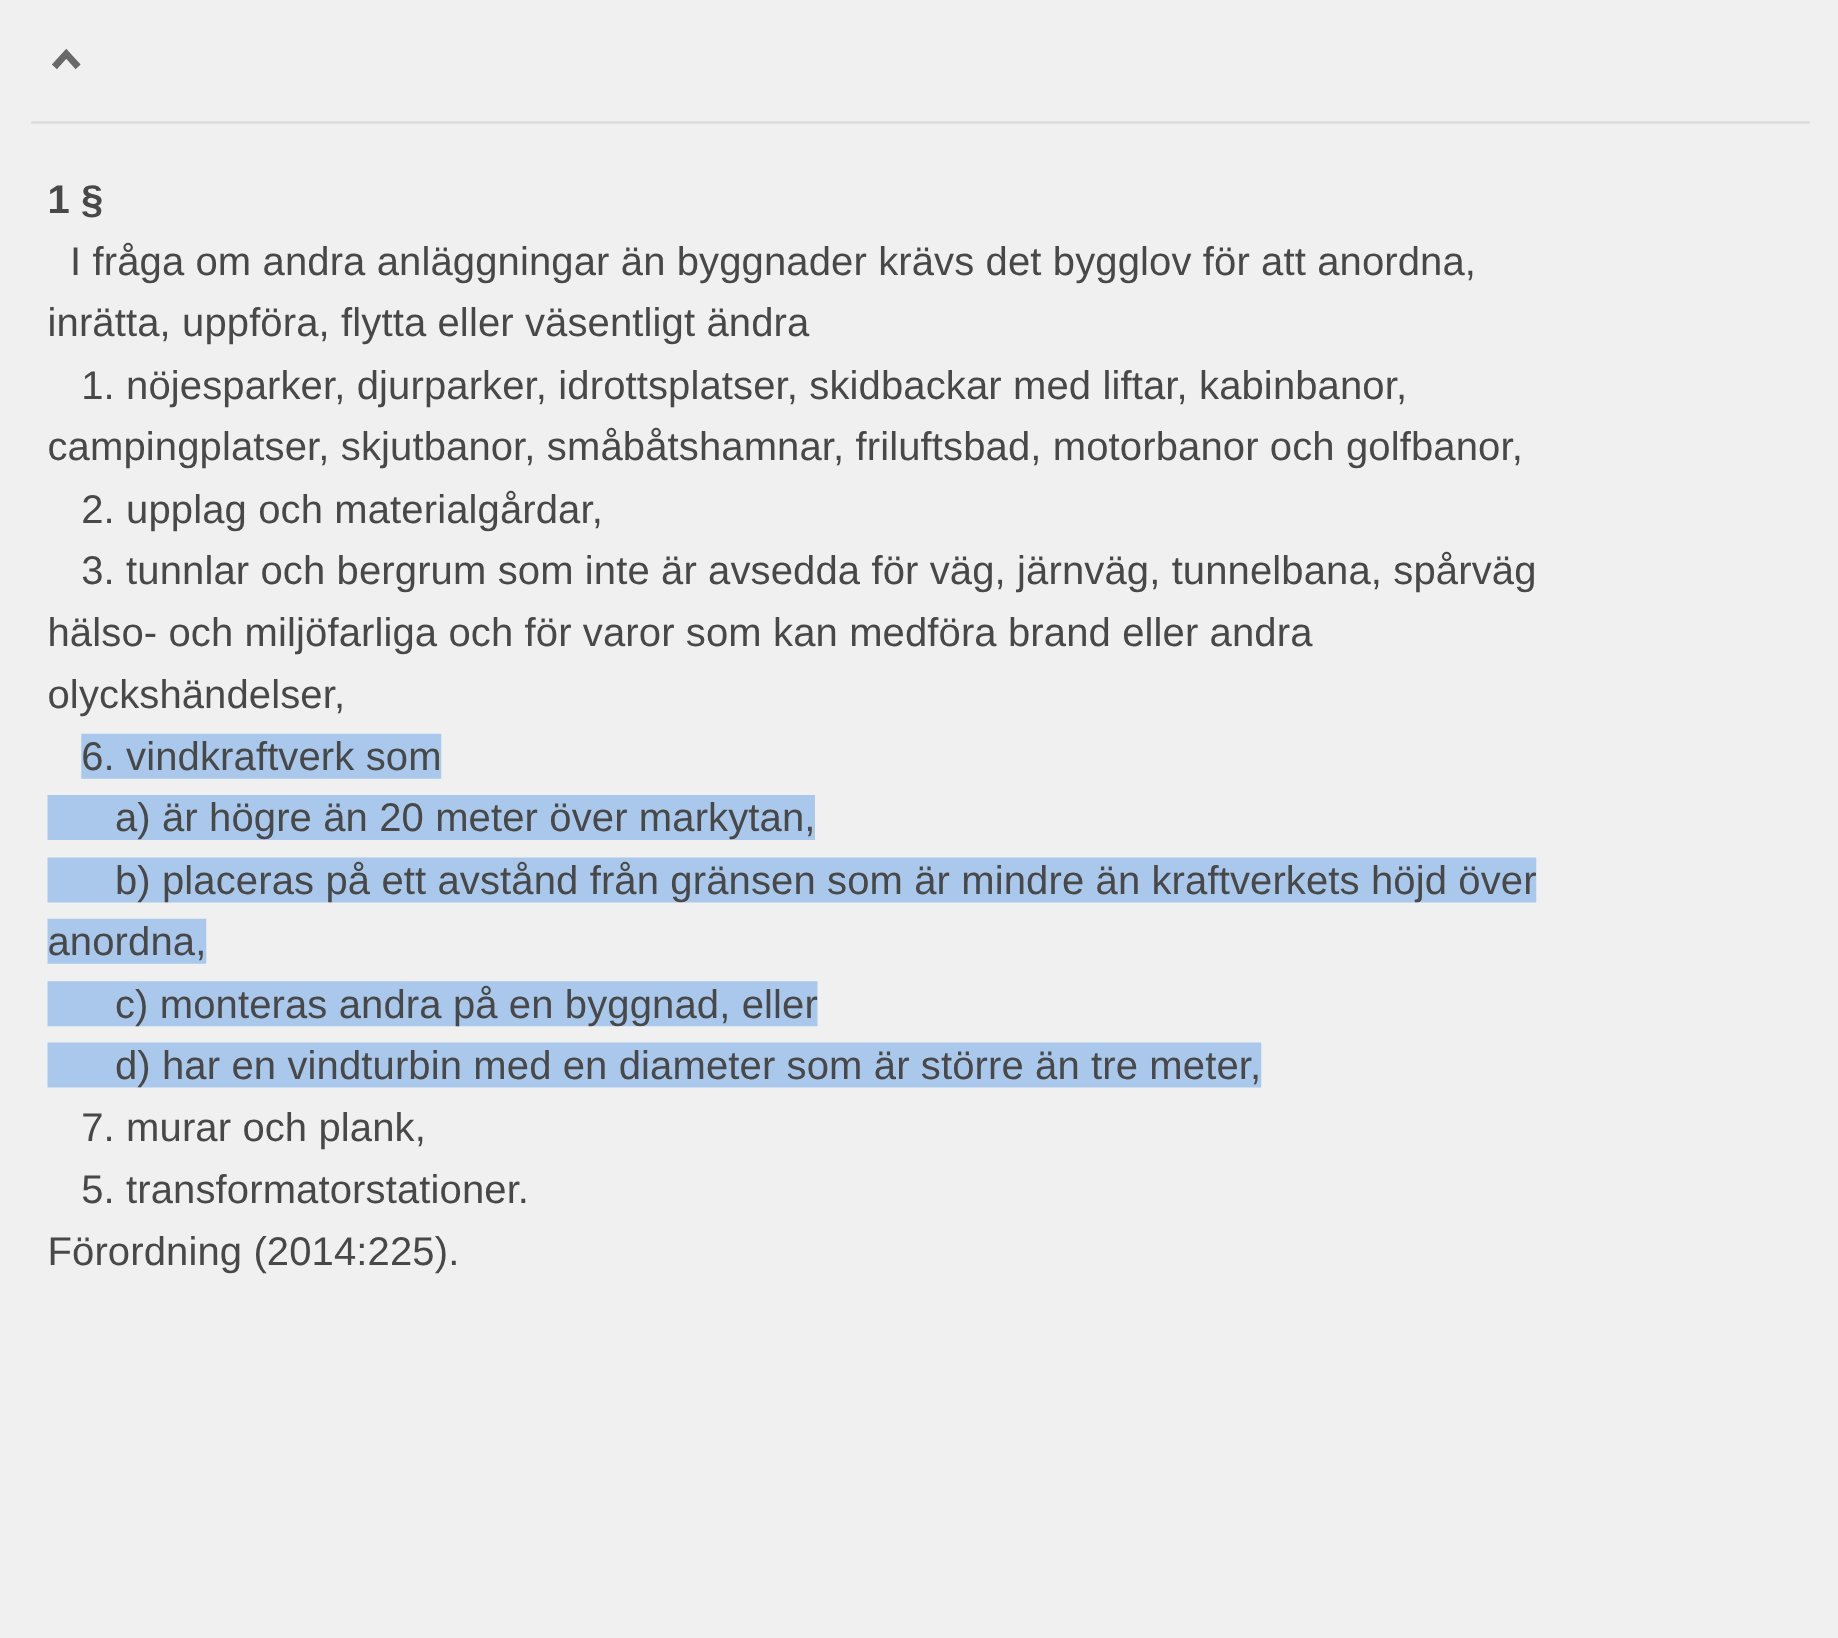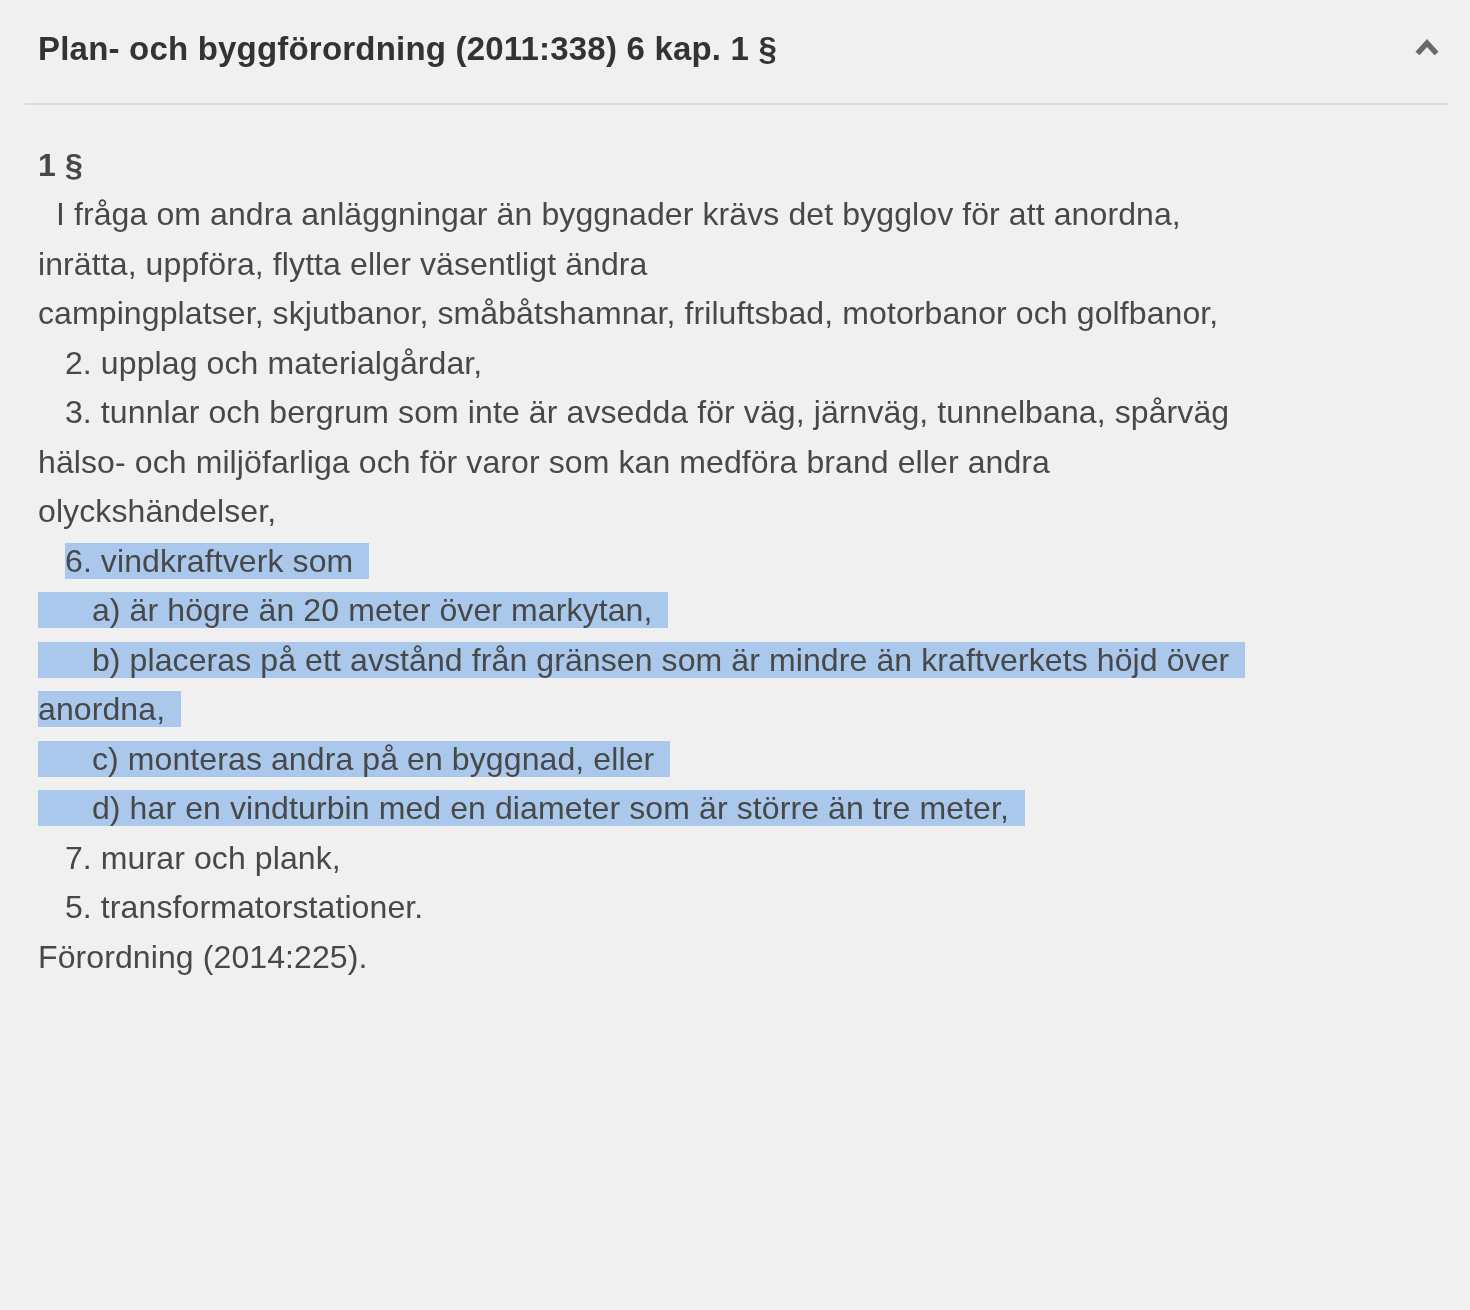--- a/index.html
+++ b/index.html
@@ -55,44 +55,44 @@
     line-height: 49.5px;
     color: var(--text);
     letter-spacing: 0.1px;
   }
   .line {
     white-space: pre;
     min-height: 49.5px;
   }
   .line.bold { font-weight: bold; }
   .hl { background: var(--hl); }
-  .hl-eol { padding-right: 16px; }
+  .hl-eol { }
 </style>
 </head>
 <body>
 
 <div class="page">
 
   <div class="panel-header">
-    <div class="panel-title">Plan- och byggförordning (2011:338) 6 kap. 1 §</div>
     <button class="collapse-btn" aria-label="Collapse section">
       <span>
         <svg width="26" height="19" viewBox="0 0 26 19" aria-hidden="true">
           <path d="M3.5 15.5 L13 5 L22.5 15.5" fill="none" stroke="#696969" stroke-width="5.5" stroke-linecap="butt" stroke-linejoin="miter"></path>
         </svg>
       </span>
     </button>
   </div>
 
   <hr class="divider">
 
   <div class="statute">
       <div class="line bold"><span class="">1 §</span></div>
       <div class="line"><span class="">  I fråga om andra anläggningar än byggnader krävs det bygglov för att anordna,</span></div>
       <div class="line"><span class="">inrätta, uppföra, flytta eller väsentligt ändra</span></div>
+      <div class="line"><span class="">   1. nöjesparker, djurparker, idrottsplatser, skidbackar med liftar, kabinbanor,</span></div>
       <div class="line"><span class="">campingplatser, skjutbanor, småbåtshamnar, friluftsbad, motorbanor och golfbanor,</span></div>
       <div class="line"><span class="">   2. upplag och materialgårdar,</span></div>
       <div class="line"><span class="">   3. tunnlar och bergrum som inte är avsedda för väg, järnväg, tunnelbana, spårväg</span></div>
       <div class="line"><span class="">hälso- och miljöfarliga och för varor som kan medföra brand eller andra</span></div>
       <div class="line"><span class="">olyckshändelser,</span></div>
       <div class="line"><span class="">   </span><span class="hl hl-eol">6. vindkraftverk som</span></div>
       <div class="line"><span class="hl hl-eol">      a) är högre än 20 meter över markytan,</span></div>
       <div class="line"><span class="hl hl-eol">      b) placeras på ett avstånd från gränsen som är mindre än kraftverkets höjd över</span></div>
       <div class="line"><span class="hl hl-eol">anordna,</span></div>
       <div class="line"><span class="hl hl-eol">      c) monteras andra på en byggnad, eller</span></div>

